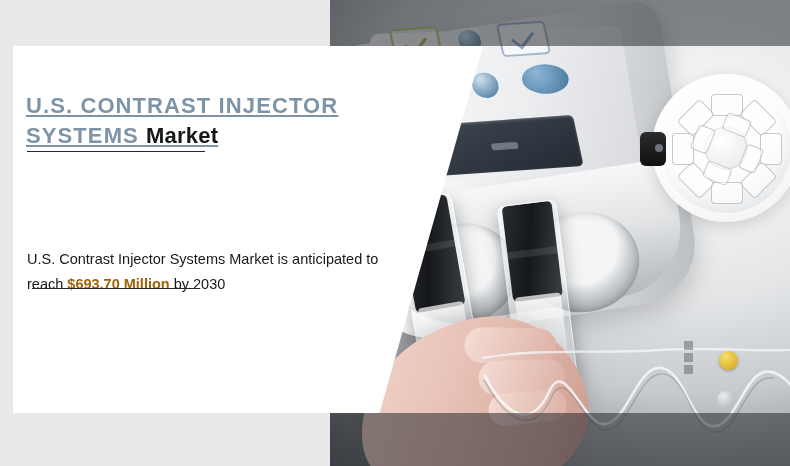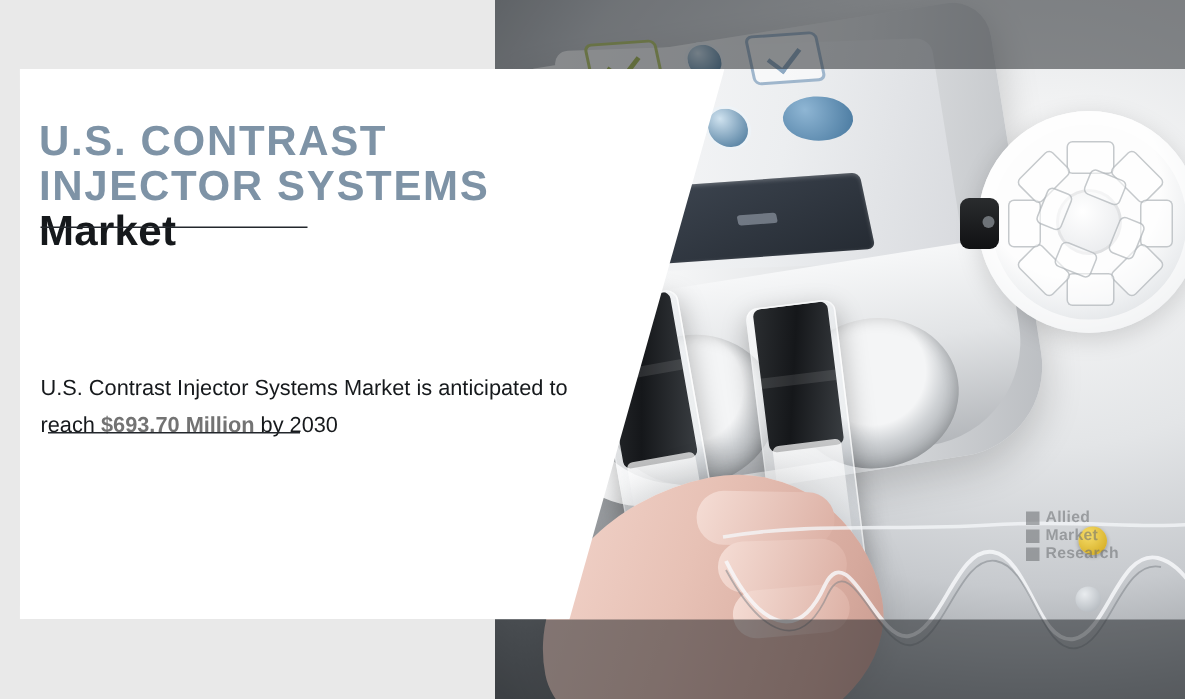--- a/index.html
+++ b/index.html
@@ -137,36 +137,36 @@
 
   
   .card{
     position:absolute;left:13px;top:46px;width:470px;height:367px;
     background:#ffffff;
     box-shadow:0 2px 10px rgba(0,0,0,.10);
     clip-path:polygon(0 0, 100% 0, 78% 100%, 0 100%);
   }
 
   .title{
-    position:absolute;left:26px;top:60px;width:330px;
-    font-size:28px;font-weight:700;letter-spacing:1.1px;line-height:30px;
-    color:#7e93a6;text-transform:uppercase;
+    position:absolute;left:26px;top:76px;width:330px;
+    font-size:22px;font-weight:700;letter-spacing:1.1px;line-height:30px;
+    color:#7e93a6;text-transform:uppercase;text-decoration:underline;
   }
   .title .blk{color:#15181b;text-transform:none;letter-spacing:.2px;font-weight:700;}
   .subtitle{
     position:absolute;left:27px;top:125px;
     font-size:10.5px;letter-spacing:.75px;color:#20242a;font-weight:400;
   }
   .rule1{position:absolute;left:27px;top:151px;width:178px;height:1px;background:#23272c;}
 
   .lead{
     position:absolute;left:27px;top:232px;width:372px;
     font-size:14.5px;line-height:25px;color:#16191c;font-weight:400;
   }
-  .lead b{color:#737373;font-weight:700;}
+  .lead b{color:#a16207;font-weight:700;}
   .rule2{position:absolute;left:32px;top:288px;width:168px;height:1px;background:#23272c;}
 
   .cagr{
     position:absolute;left:27px;top:300px;width:350px;
     font-size:15px;line-height:26px;color:#16191c;font-weight:400;
   }
   .cagr .hi{color:#7e93a6;font-weight:700;font-size:16px;}
 
   
   .wm{
@@ -256,25 +256,20 @@
         <i class="vbot"></i>
         <i class="vright"></i>
     </div>
 
     <div class="wm">
       <div class="bars">
           <i></i>
           <i></i>
           <i></i>
         </div>
-      <div class="txt">
-        <div>Allied</div>
-        <div>Market</div>
-        <div>Research</div>
-      </div>
     </div>
   </div>
 
   <div class="card"></div>
 
   <h1 class="title">
     <span>U.S. CONTRAST INJECTOR SYSTEMS</span>
     <span class="blk">Market</span>
   </h1>
 

